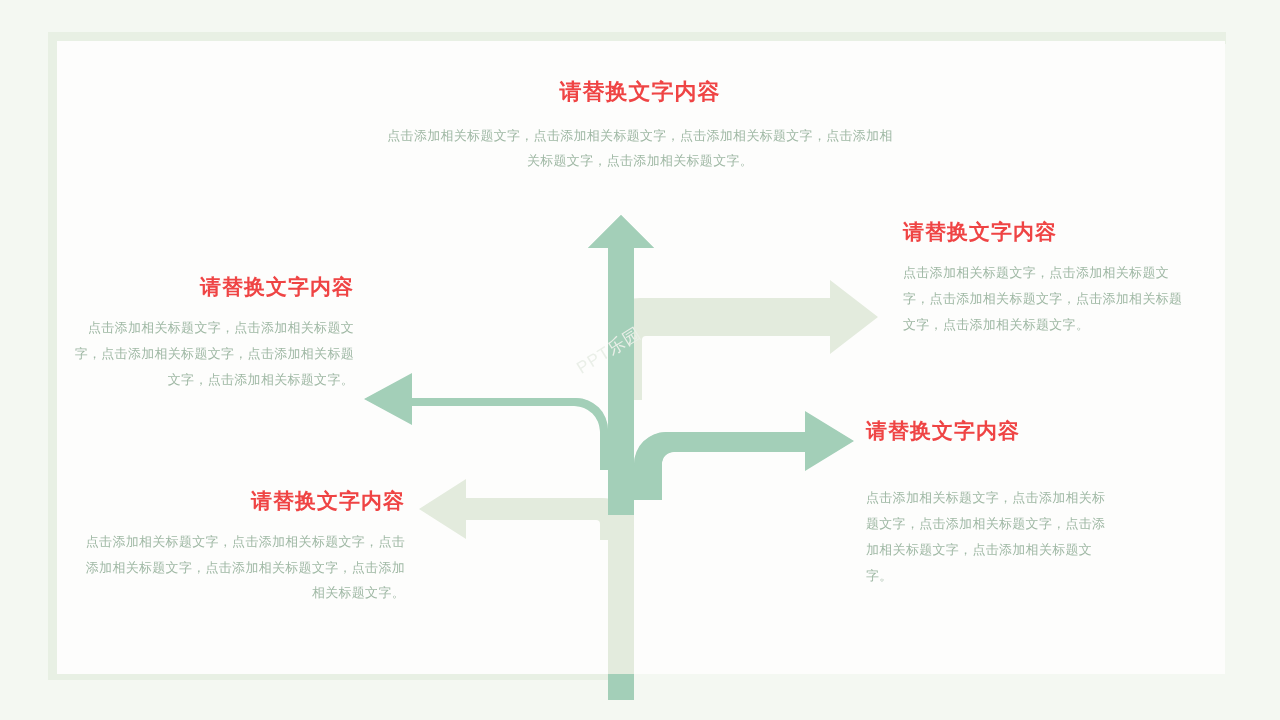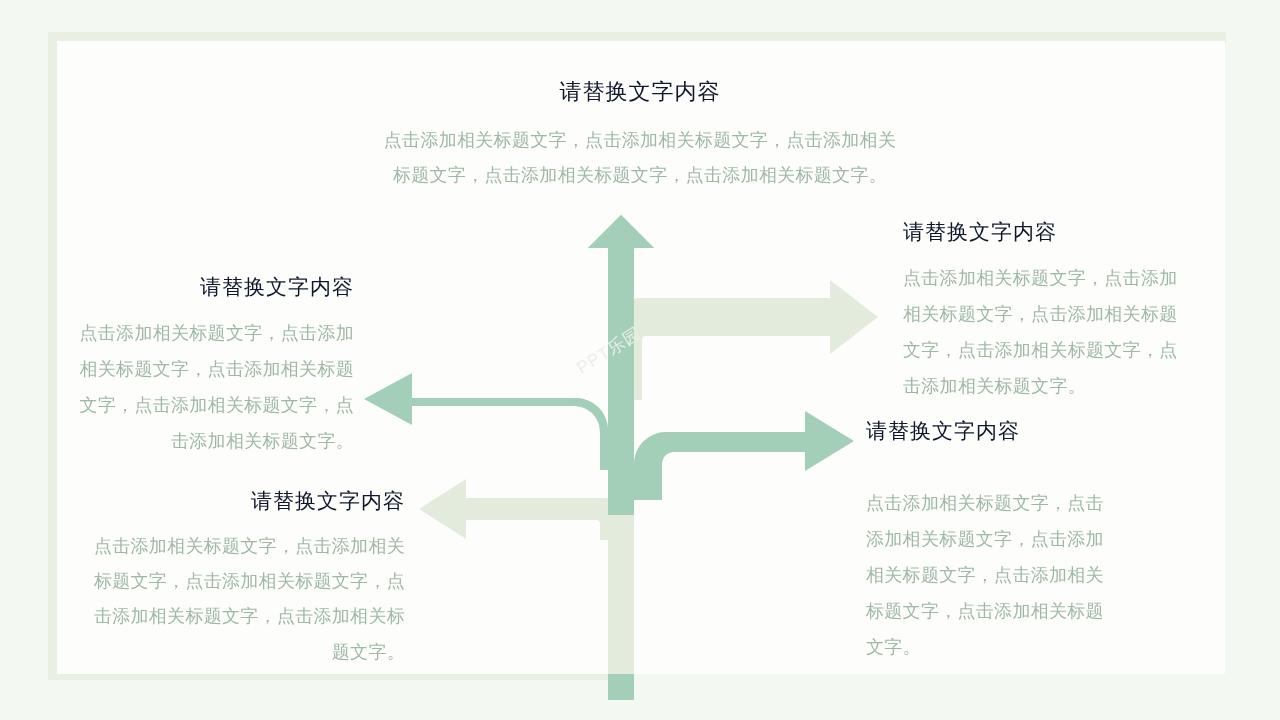--- a/index.html
+++ b/index.html
@@ -61,30 +61,30 @@
     top: 0;
     width: 1280px;
     height: 720px;
     pointer-events: none;
   }
 
   
   .block { position: absolute; }
 
   .block .title {
-    color: #0f172a;
+    color: #ef4444;
     font-size: 21px;
     line-height: 1.3;
     letter-spacing: 1px;
     margin: 0 0 14px 0;
-    font-weight: normal;
+    font-weight: bold;
   }
   .block .body {
     color: #9fb8a4;
-    font-size: 18px;
+    font-size: 13px;
     line-height: 2.0;
     letter-spacing: 0.3px;
     margin: 0;
   }
 
   
   #block-top {
     left: 382px;
     top: 78px;
     width: 516px;

